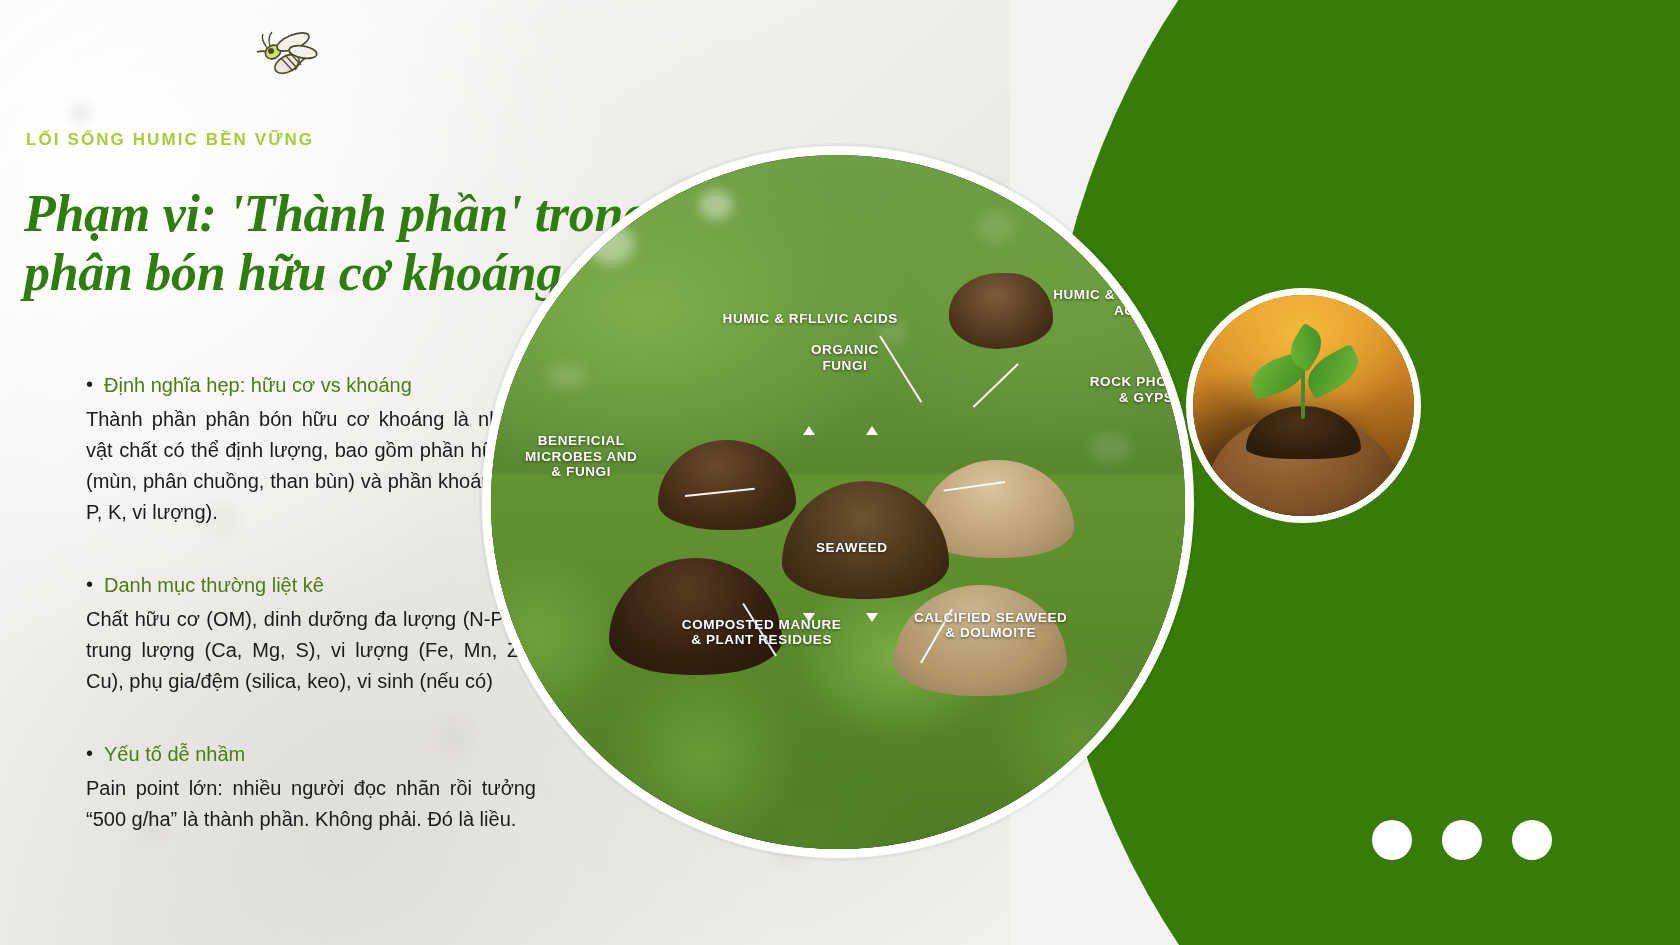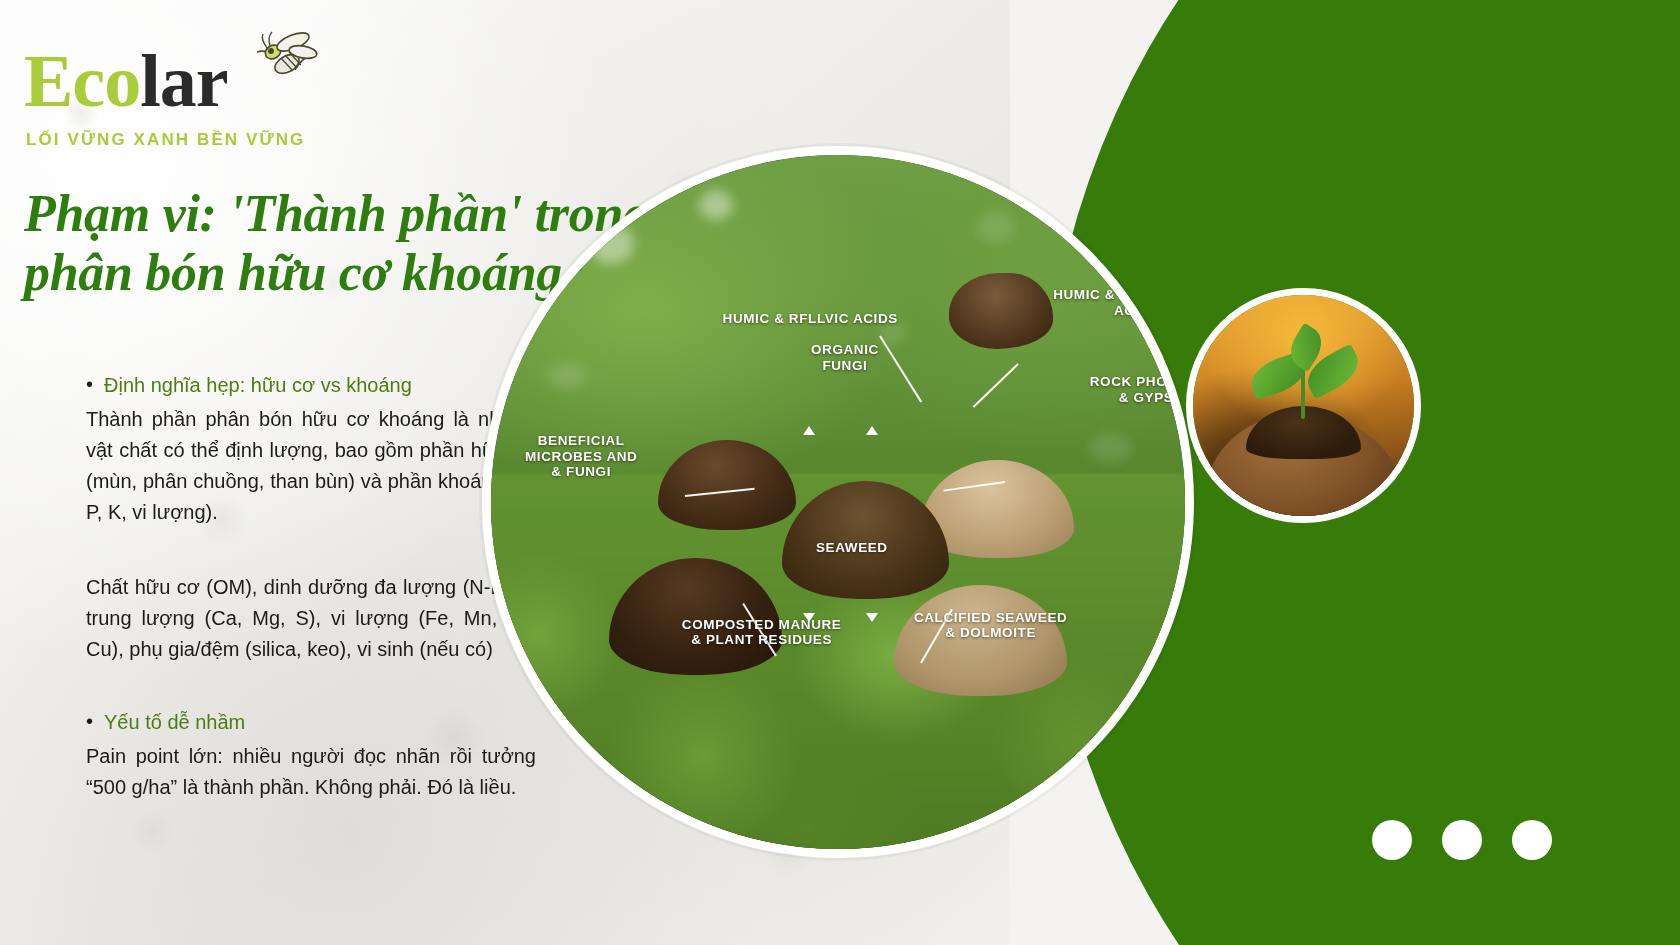--- a/index.html
+++ b/index.html
@@ -284,22 +284,21 @@
 </head>
 <body>
 
 <div id="slide">
 
   <div class="paper-bg"></div>
   <div class="paper-noise"></div>
   <div class="green-panel-edge"></div>
 
   <div class="logo-wrap">
-    <div class="logo-word"><span class="logo-eco">Eco</span><span class="logo-lar">lar</span></div>
-    <div class="logo-tag">LỐI VỮNG XANH BỀN VỮNG</div>
+    <div class="logo-tag">LỐI SỐNG HUMIC BỀN VỮNG</div>
     <svg class="bee-icon" viewBox="0 0 90 70">
       <g stroke="#4a4a2a" stroke-width="1.6" fill="none">
         <path d="M58 44 C62 36 70 30 76 26"></path>
         <path d="M20 26 C26 24 32 26 36 30"></path>
         <ellipse cx="50" cy="38" rx="13" ry="8" transform="rotate(-28 50 38)" fill="#e8e8e0"></ellipse>
         <ellipse cx="36" cy="26" rx="8" ry="6.5" transform="rotate(-28 36 26)" fill="#cde06a"></ellipse>
         <path d="M44 32 L56 45 M48 29 L60 42 M52 26 L64 39" stroke-width="1.3"></path>
         <ellipse cx="56" cy="16" rx="17" ry="7" transform="rotate(-22 56 16)" fill="#f2f2ea"></ellipse>
         <ellipse cx="66" cy="26" rx="14" ry="6" transform="rotate(10 66 26)" fill="#f2f2ea"></ellipse>
         <path d="M30 22 C26 16 24 12 26 8" stroke-width="1.3"></path>
@@ -312,20 +311,21 @@
   <h1 class="title">Phạm vi: 'Thành phần' trong phân bón hữu cơ khoáng</h1>
 
   <div class="body-col">
 
     <div class="blk">
       <div class="blk-head">Định nghĩa hẹp: hữu cơ vs khoáng</div>
       <div class="blk-body">Thành phần phân bón hữu cơ khoáng là những vật chất có thể định lượng, bao gồm phần hữu cơ (mùn, phân chuồng, than bùn) và phần khoáng (N, P, K, vi lượng).</div>
     </div>
 
     <div class="blk">
+      <div class="blk-head">Danh mục thường liệt kê</div>
       <div class="blk-body">Chất hữu cơ (OM), dinh dưỡng đa lượng (N-P-K), trung lượng (Ca, Mg, S), vi lượng (Fe, Mn, Zn, Cu), phụ gia/đệm (silica, keo), vi sinh (nếu có)</div>
     </div>
 
     <div class="blk">
       <div class="blk-head">Yếu tố dễ nhầm</div>
       <div class="blk-body">Pain point lớn: nhiều người đọc nhãn rồi tưởng “500 g/ha” là thành phần. Không phải. Đó là liều.</div>
     </div>
 
   </div>
 

